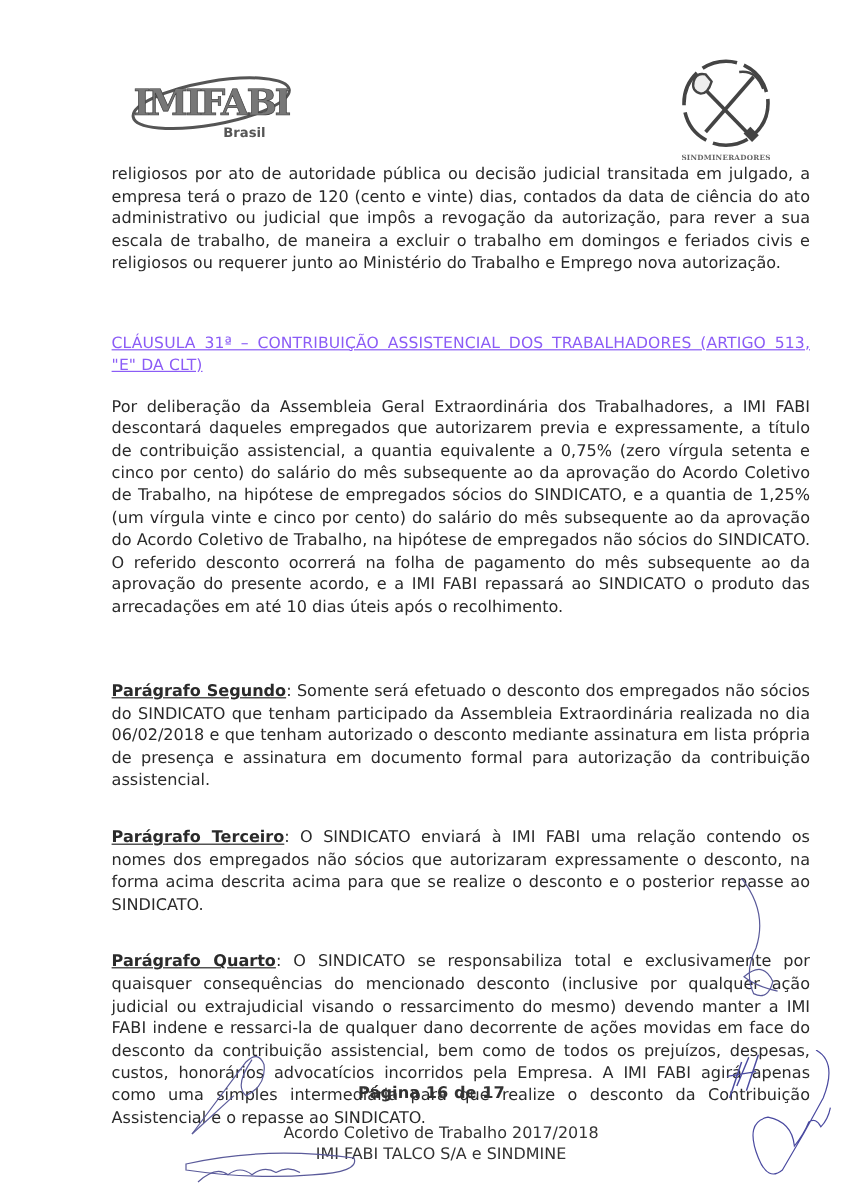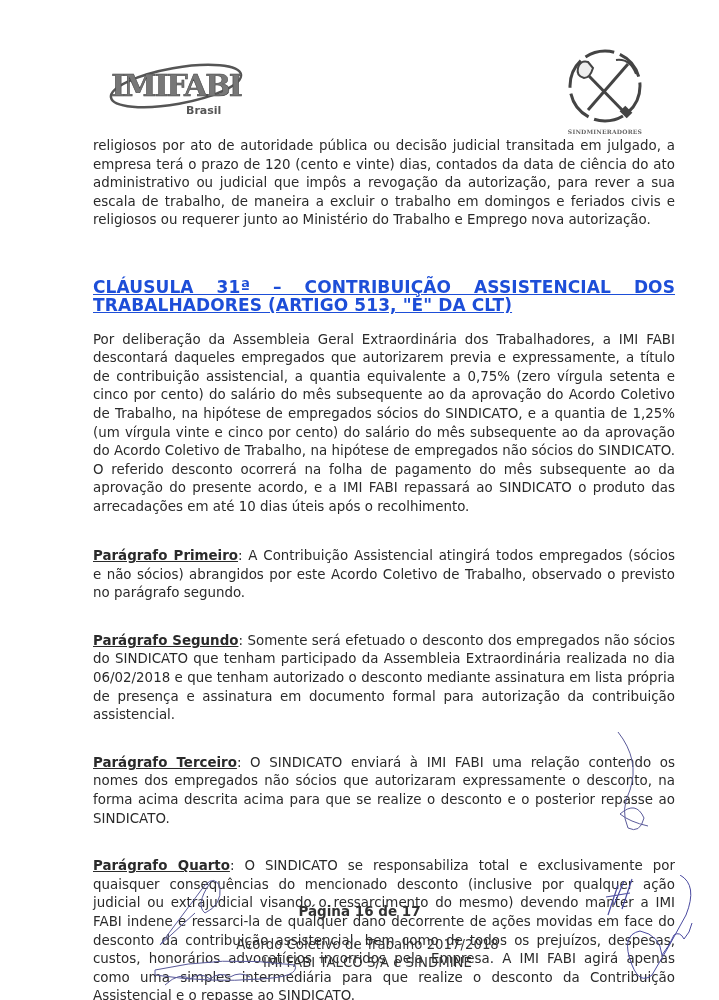--- a/index.html
+++ b/index.html
@@ -18,22 +18,22 @@
     font-family: "DejaVu Serif", serif; font-size: 6px; letter-spacing: 0.2px; color: #666; font-weight: bold;
   }
   .content {
     position: absolute; left: 89px; top: 133px; width: 590px;
     font-size: 13.4px; line-height: 18.6px; text-align: justify;
   }
   .content p { margin: 4px; }
   .content .gap { height: 18.6px; }
   .content .gap2 { height: 21px; }
   .clause-title {
-    font-weight: bold; text-decoration: underline; font-size: 17px; line-height: 18px;
-    letter-spacing: 0.1px; color: #1d4ed8;
+    font-weight: normal; text-decoration: underline; font-size: 13px; line-height: 18px;
+    letter-spacing: 0.1px; color: #8b5cf6;
   }
   .para-label { font-weight: bold; text-decoration: underline; }
   b, .bold { font-weight: normal; }
   .footer-page {
     position: absolute; left: 0; width: 719px; top: 903px; text-align: center;
     font-weight: bold; font-size: 13.5px; color: #333;
   }
   .footer-l1, .footer-l2 {
     position: absolute; left: 0; width: 719px; text-align: center; font-size: 13.3px; color: #333;
   }
@@ -67,21 +67,20 @@
 <div class="content">
   <p>religiosos por ato de autoridade pública ou decisão judicial transitada em julgado, a empresa terá o prazo de 120 (cento e vinte) dias, contados da data de ciência do ato administrativo ou judicial que impôs a revogação da autorização, para rever a sua escala de trabalho, de maneira a excluir o trabalho em domingos e feriados civis e religiosos ou requerer junto ao Ministério do Trabalho e Emprego nova autorização.</p>
   <div class="gap2"></div>
   <div class="gap"></div>
   <p class="clause-title">CLÁUSULA 31ª – CONTRIBUIÇÃO ASSISTENCIAL DOS TRABALHADORES (ARTIGO 513, "E" DA CLT)</p>
   <div style="height:9px"></div>
   <p id="clause-body"><span>Por deliberação da Assembleia Geral Extraordinária dos Trabalhadores, a </span><span class="bold">IMI FABI</span><span> descontará daqueles empregados que autorizarem previa e expressamente, a título de contribuição assistencial, a quantia equivalente a 0,75% (zero vírgula setenta e cinco por cento) do salário do mês subsequente ao da aprovação do Acordo Coletivo de Trabalho, na hipótese de empregados sócios do </span><span class="bold">SINDICATO</span><span>, e a quantia de 1,25% (um vírgula vinte e cinco por cento) do salário do mês subsequente ao da aprovação do Acordo Coletivo de Trabalho, na hipótese de empregados não sócios do </span><span class="bold">SINDICATO.</span><span> O referido desconto ocorrerá na folha de pagamento do mês subsequente ao da aprovação do presente acordo, e a </span><span class="bold">IMI FABI</span><span> repassará ao </span><span class="bold">SINDICATO</span><span> o produto das arrecadações em até 10 dias úteis após o recolhimento.</span></p>
   <div class="gap"></div>
   <div style="height:4px"></div>
   <div id="paragraphs">
-      <p><span class="para-label">Parágrafo Primeiro</span><span>: A Contribuição Assistencial atingirá todos empregados (sócios e não sócios) abrangidos por este Acordo Coletivo de Trabalho, observado o previsto no parágrafo segundo.</span></p>
       <div style="height: 21px;"></div>
       <p><span class="para-label">Parágrafo Segundo</span><span>: Somente será efetuado o desconto dos empregados não sócios do </span><span class="bold">SINDICATO</span><span> que tenham participado da Assembleia Extraordinária realizada no dia 06/02/2018 e que tenham autorizado o desconto mediante assinatura em lista própria de presença e assinatura em documento formal para autorização da contribuição assistencial.</span></p>
       <div style="height: 21px;"></div>
       <p><span class="para-label">Parágrafo Terceiro</span><span>: O </span><span class="bold">SINDICATO</span><span> enviará à </span><span class="bold">IMI FABI</span><span> uma relação contendo os nomes dos empregados não sócios que autorizaram expressamente o desconto, na forma acima descrita acima para que se realize o desconto e o posterior repasse ao </span><span class="bold">SINDICATO</span><span>.</span></p>
       <div style="height: 21px;"></div>
       <p><span class="para-label">Parágrafo Quarto</span><span>: O </span><span class="bold">SINDICATO</span><span> se responsabiliza total e exclusivamente por quaisquer consequências do mencionado desconto (inclusive por qualquer ação judicial ou extrajudicial visando o ressarcimento do mesmo) devendo manter a </span><span class="bold">IMI FABI</span><span> indene e ressarci-la de qualquer dano decorrente de ações movidas em face do desconto da contribuição assistencial, bem como de todos os prejuízos, despesas, custos, honorários advocatícios incorridos pela Empresa. A </span><span class="bold">IMI FABI</span><span> agirá apenas como uma simples intermediária para que realize o desconto da Contribuição Assistencial e o repasse ao </span><span class="bold">SINDICATO</span><span>.</span></p>
     </div>
 </div>
 
 <div class="footer-page">Página 16 de 17</div>

